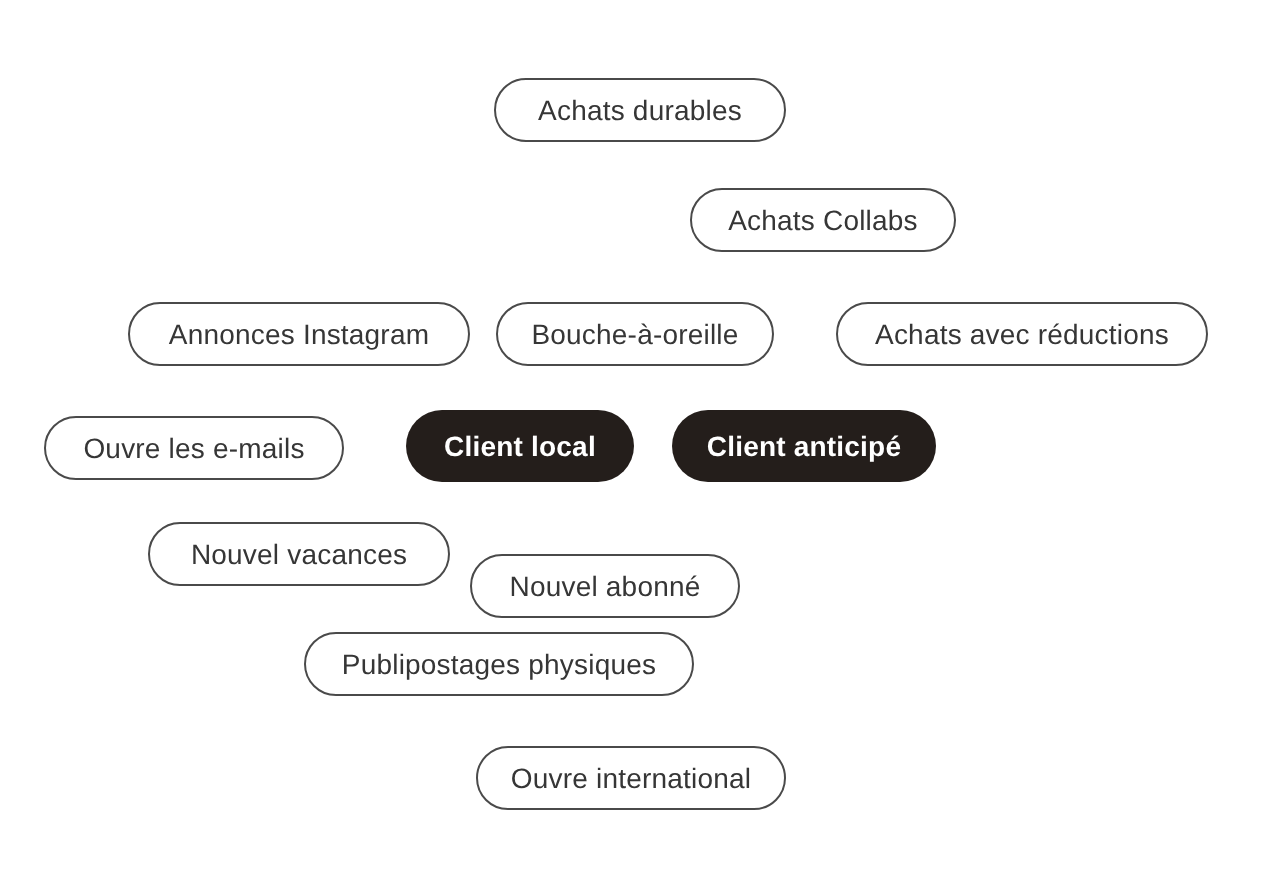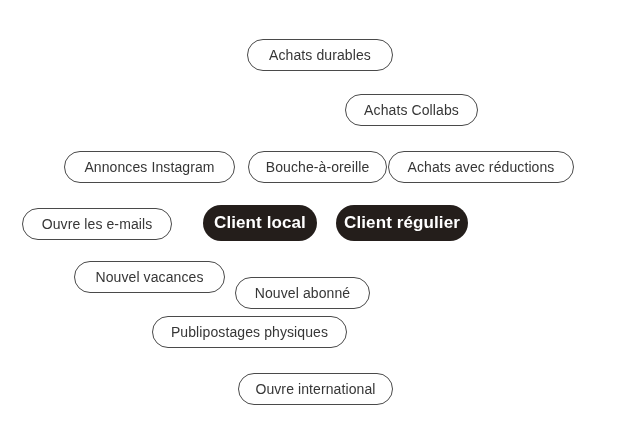--- a/index.html
+++ b/index.html
@@ -34,39 +34,39 @@
     font-size:14px;
     letter-spacing:0.1px;
     white-space:nowrap;
     cursor:pointer;
   }
   .pill--dark{
     border:none;
     background:var(--dark-pill-bg);
     color:var(--dark-pill-text);
     font-weight:700;
-    font-size:17px;
+    font-size:14px;
   }
 </style>
 </head>
 <body>
 
 <div class="canvas">
 
   <div class="pill" style="left:247px;top:39px;width:146px;height:32px">Achats durables</div>
 
   <div class="pill" style="left:345px;top:94px;width:133px;height:32px">Achats Collabs</div>
 
   <div class="pill" style="left:64px;top:151px;width:171px;height:32px">Annonces Instagram</div>
   <div class="pill" style="left:248px;top:151px;width:139px;height:32px">Bouche-à-oreille</div>
-  <div class="pill" style="left:388px;top:151px;width:186px;height:32px">Achats avec réductions</div>
+  <div class="pill" style="left:418px;top:151px;width:186px;height:32px">Achats avec réductions</div>
 
   <div class="pill" style="left:22px;top:208px;width:150px;height:32px">Ouvre les e-mails</div>
   <div class="pill pill--dark" style="left:203px;top:205px;width:114px;height:36px">Client local</div>
-  <div class="pill pill--dark" style="left:336px;top:205px;width:132px;height:36px">Client régulier</div>
+  <div class="pill pill--dark" style="left:336px;top:205px;width:132px;height:36px">Client anticipé</div>
 
   <div class="pill" style="left:74px;top:261px;width:151px;height:32px">Nouvel vacances</div>
   <div class="pill" style="left:235px;top:277px;width:135px;height:32px">Nouvel abonné</div>
 
   <div class="pill" style="left:152px;top:316px;width:195px;height:32px">Publipostages physiques</div>
 
   <div class="pill" style="left:238px;top:373px;width:155px;height:32px">Ouvre international</div>
 
 </div>
 

